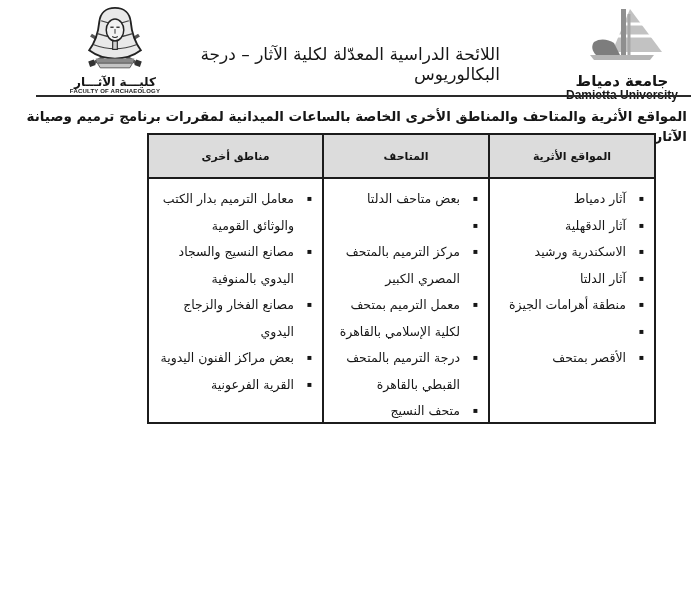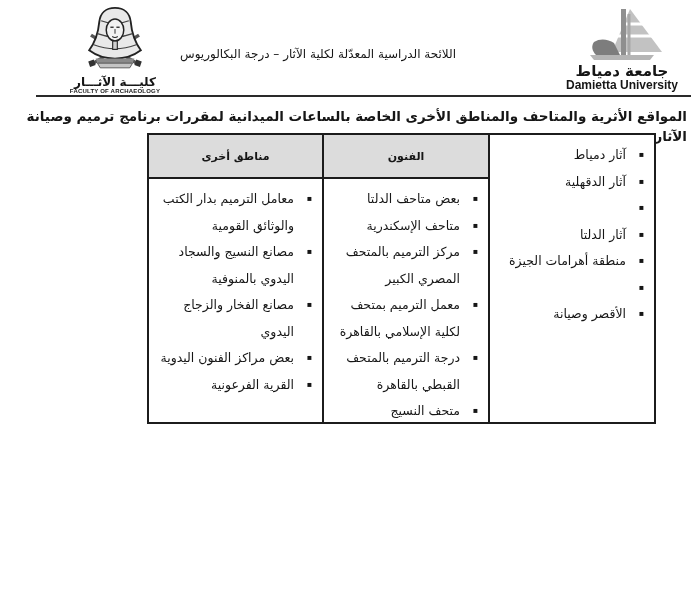--- a/index.html
+++ b/index.html
@@ -16,28 +16,28 @@
     font-family:"DejaVu Sans",sans-serif;color:var(--text);
   }
 
   
   .faculty-logo{position:absolute;left:58px;top:6px;width:114px;text-align:center;}
   .faculty-logo svg{display:block;margin:0 auto;}
   .faculty-ar{font-size:12px;font-weight:bold;line-height:11px;direction:rtl;margin-top:-1px;}
   .faculty-en{font-size:6px;font-weight:bold;letter-spacing:.2px;line-height:7px;font-family:"Liberation Sans",sans-serif;}
 
   .center-reg-title{
-    position:absolute;left:180px;right:184px;top:44px;height:22px;
-    direction:rtl;text-align:left;font-size:12px;line-height:20px;
+    position:absolute;left:180px;right:191px;top:44px;height:22px;
+    direction:rtl;text-align:right;font-size:17px;line-height:20px;
     font-family:"DejaVu Sans",sans-serif;
   }
 
   .uni-logo{position:absolute;left:558px;top:8px;width:128px;text-align:center;}
   .uni-logo svg{display:block;margin:0 auto;}
-  .uni-ar{font-size:15px;font-weight:bold;line-height:16px;direction:rtl;margin-top:1px;}
+  .uni-ar{font-size:15px;font-weight:bold;line-height:16px;direction:rtl;margin-top:11px;}
   .uni-en{font-size:12px;font-weight:bold;line-height:12px;font-family:"Liberation Sans",sans-serif;}
 
   .header-rule{position:absolute;top:95px;left:36px;width:655px;height:2px;background:var(--rule);}
 
   
   .doc-title{
     position:absolute;top:106px;left:0;right:4px;direction:rtl;text-align:right;
     font-weight:bold;font-size:13.5px;line-height:20px;
   }
 
@@ -112,60 +112,61 @@
   <div class="uni-en">Damietta University</div>
 </div>
 
 <div class="header-rule"></div>
 
 <div class="doc-title">المواقع الأثرية والمتاحف والمناطق الأخرى الخاصة بالساعات الميدانية لمقررات برنامج ترميم وصيانة الآثار:</div>
 
 <div class="sites-table">
 
   <div class="tcol tcol-0">
+    <div class="tcol-header">المواقع الأثرية</div>
     <div class="tcol-body">
         <div class="li">
           <span class="bullet">▪</span>
           <span class="li-text">آثار دمياط</span>
         </div>
         <div class="li">
           <span class="bullet">▪</span>
           <span class="li-text">آثار الدقهلية</span>
         </div>
         <div class="li">
           <span class="bullet">▪</span>
+          <span class="li-text">الاسكندرية ورشيد</span>
         </div>
         <div class="li">
           <span class="bullet">▪</span>
           <span class="li-text">آثار الدلتا</span>
         </div>
         <div class="li">
           <span class="bullet">▪</span>
           <span class="li-text">منطقة أهرامات الجيزة</span>
         </div>
         <div class="li">
           <span class="bullet">▪</span>
         </div>
         <div class="li">
           <span class="bullet">▪</span>
-          <span class="li-text">الأقصر وصيانة</span>
+          <span class="li-text">الأقصر بمتحف</span>
         </div>
       </div>
   </div>
 
   <div class="tcol tcol-1">
-    <div class="tcol-header">الفنون</div>
+    <div class="tcol-header">المتاحف</div>
     <div class="tcol-body">
         <div class="li">
           <span class="bullet">▪</span>
           <span class="li-text">بعض متاحف الدلتا</span>
         </div>
         <div class="li">
           <span class="bullet">▪</span>
-          <span class="li-text">متاحف الإسكندرية</span>
         </div>
         <div class="li">
           <span class="bullet">▪</span>
           <span class="li-text">مركز الترميم بالمتحف المصري الكبير</span>
         </div>
         <div class="li">
           <span class="bullet">▪</span>
           <span class="li-text">معمل الترميم بمتحف لكلية الإسلامي بالقاهرة</span>
         </div>
         <div class="li">

